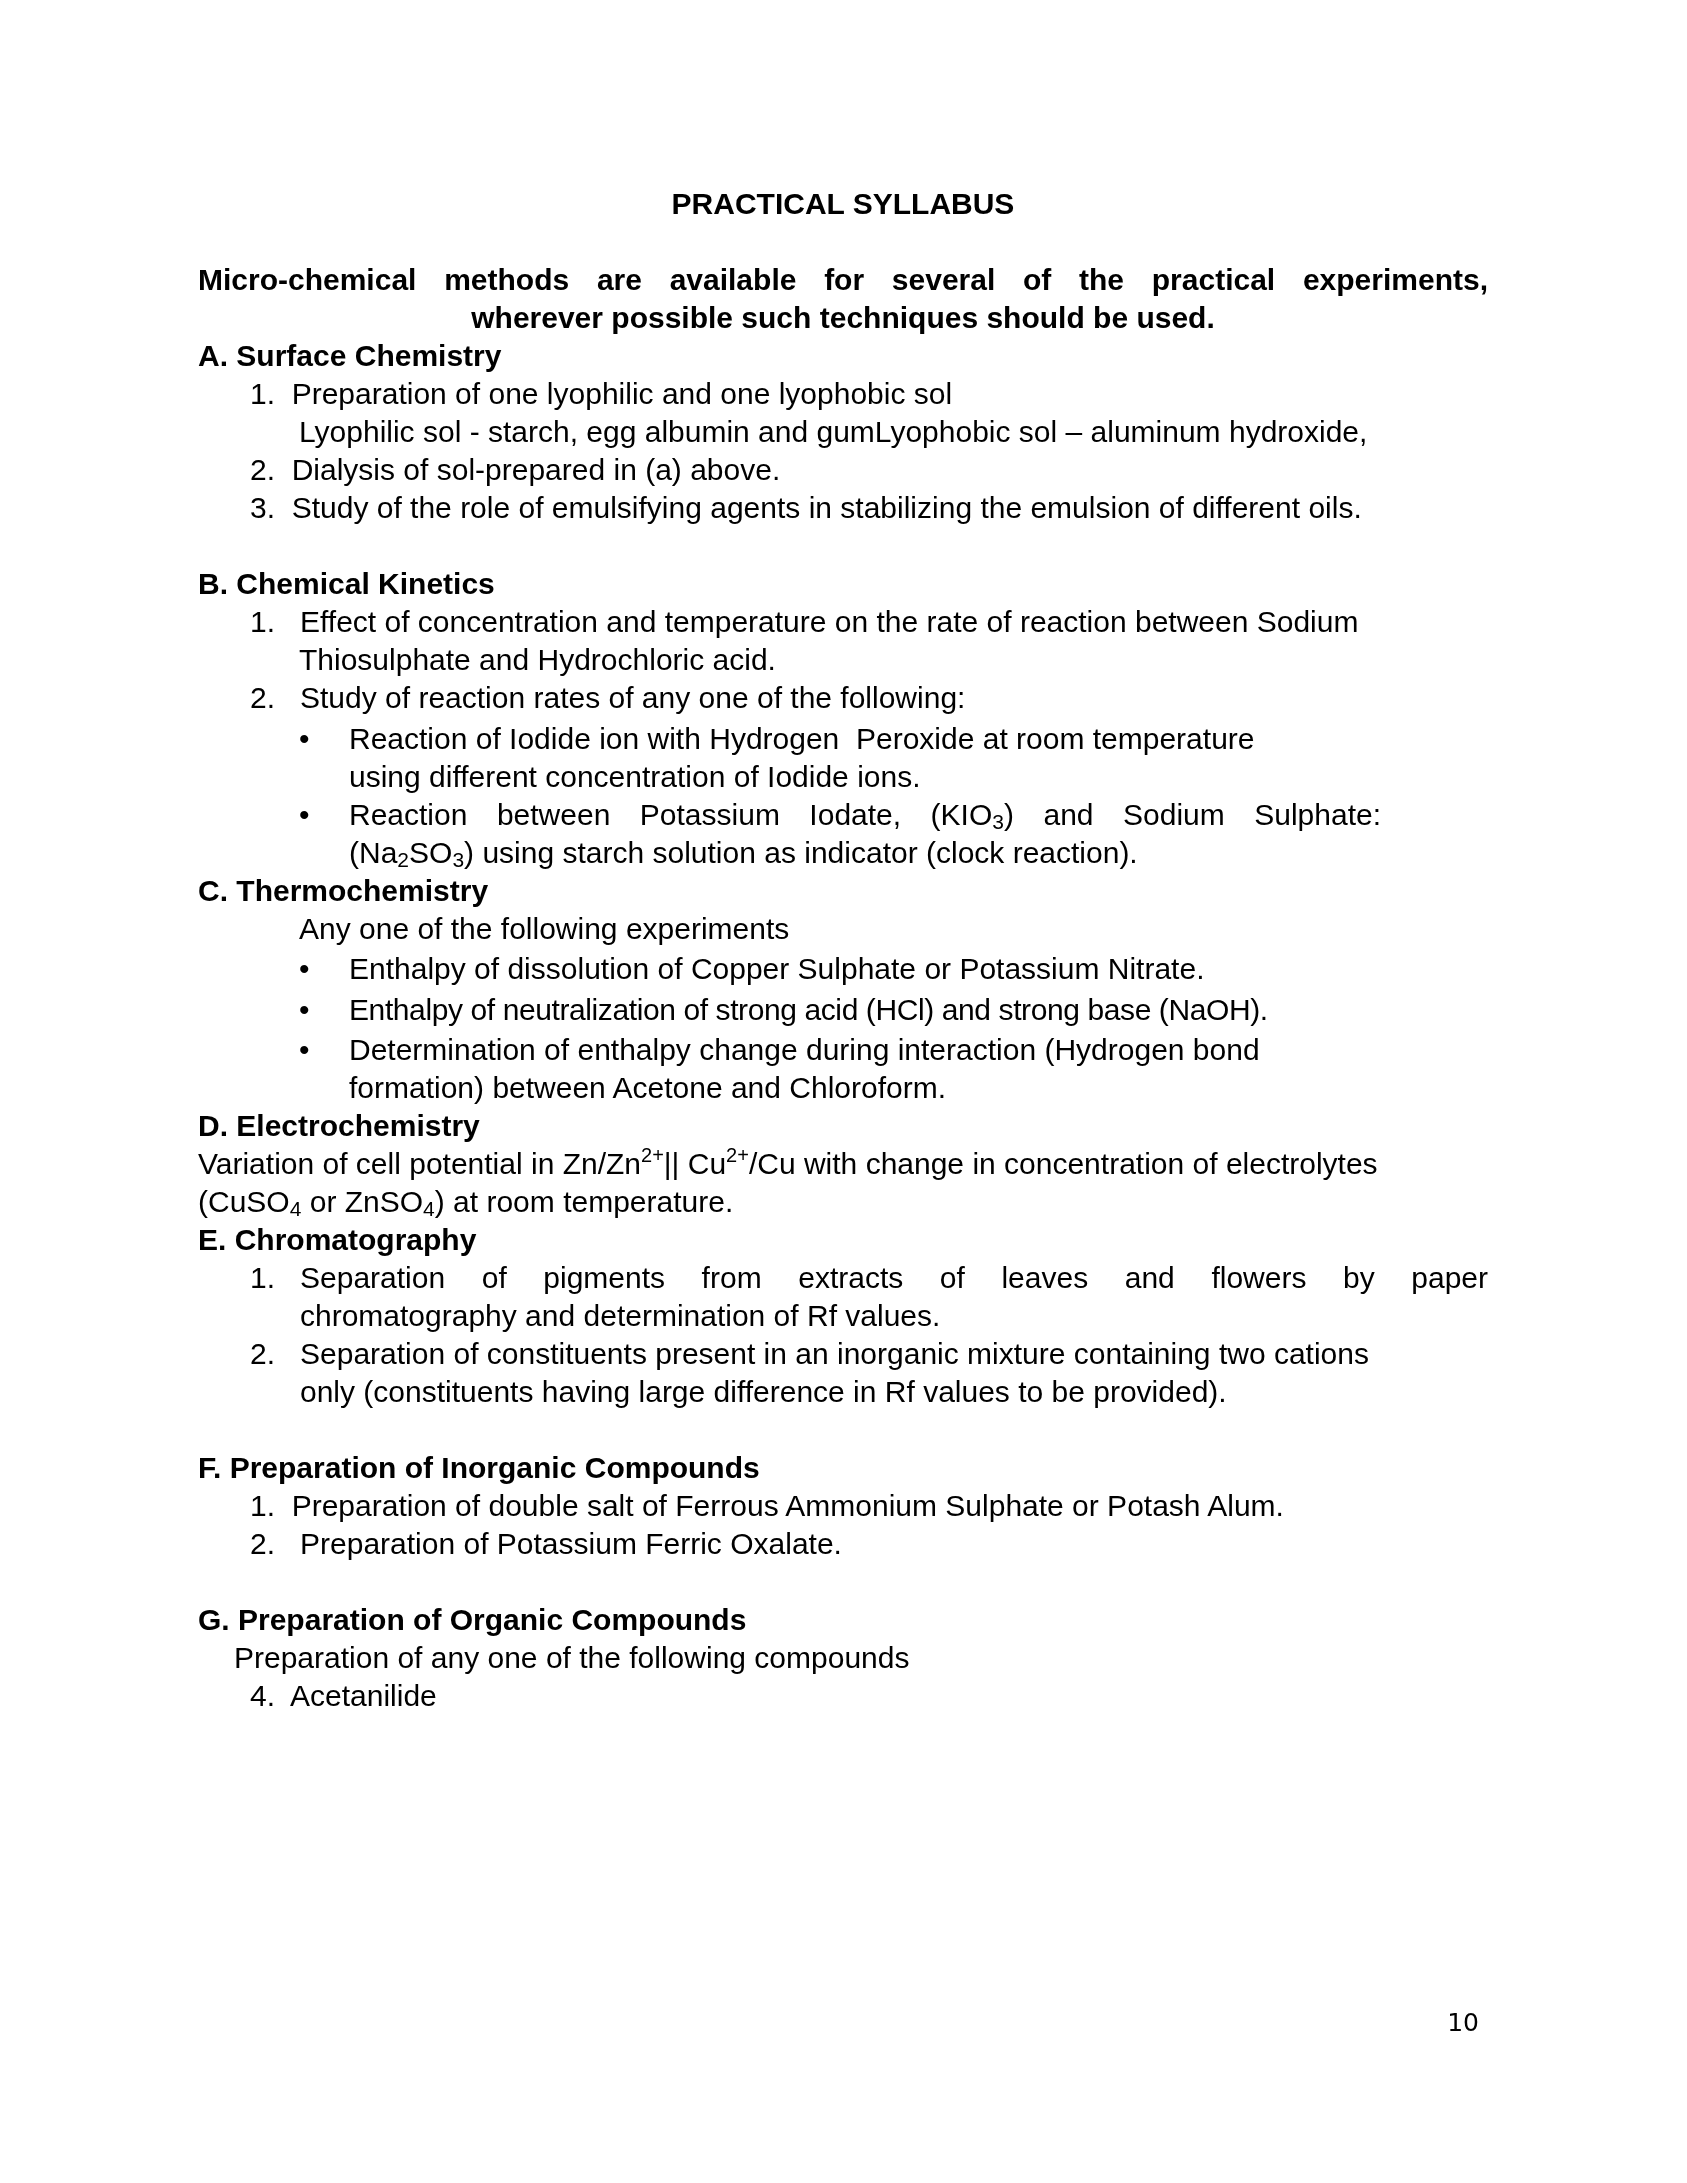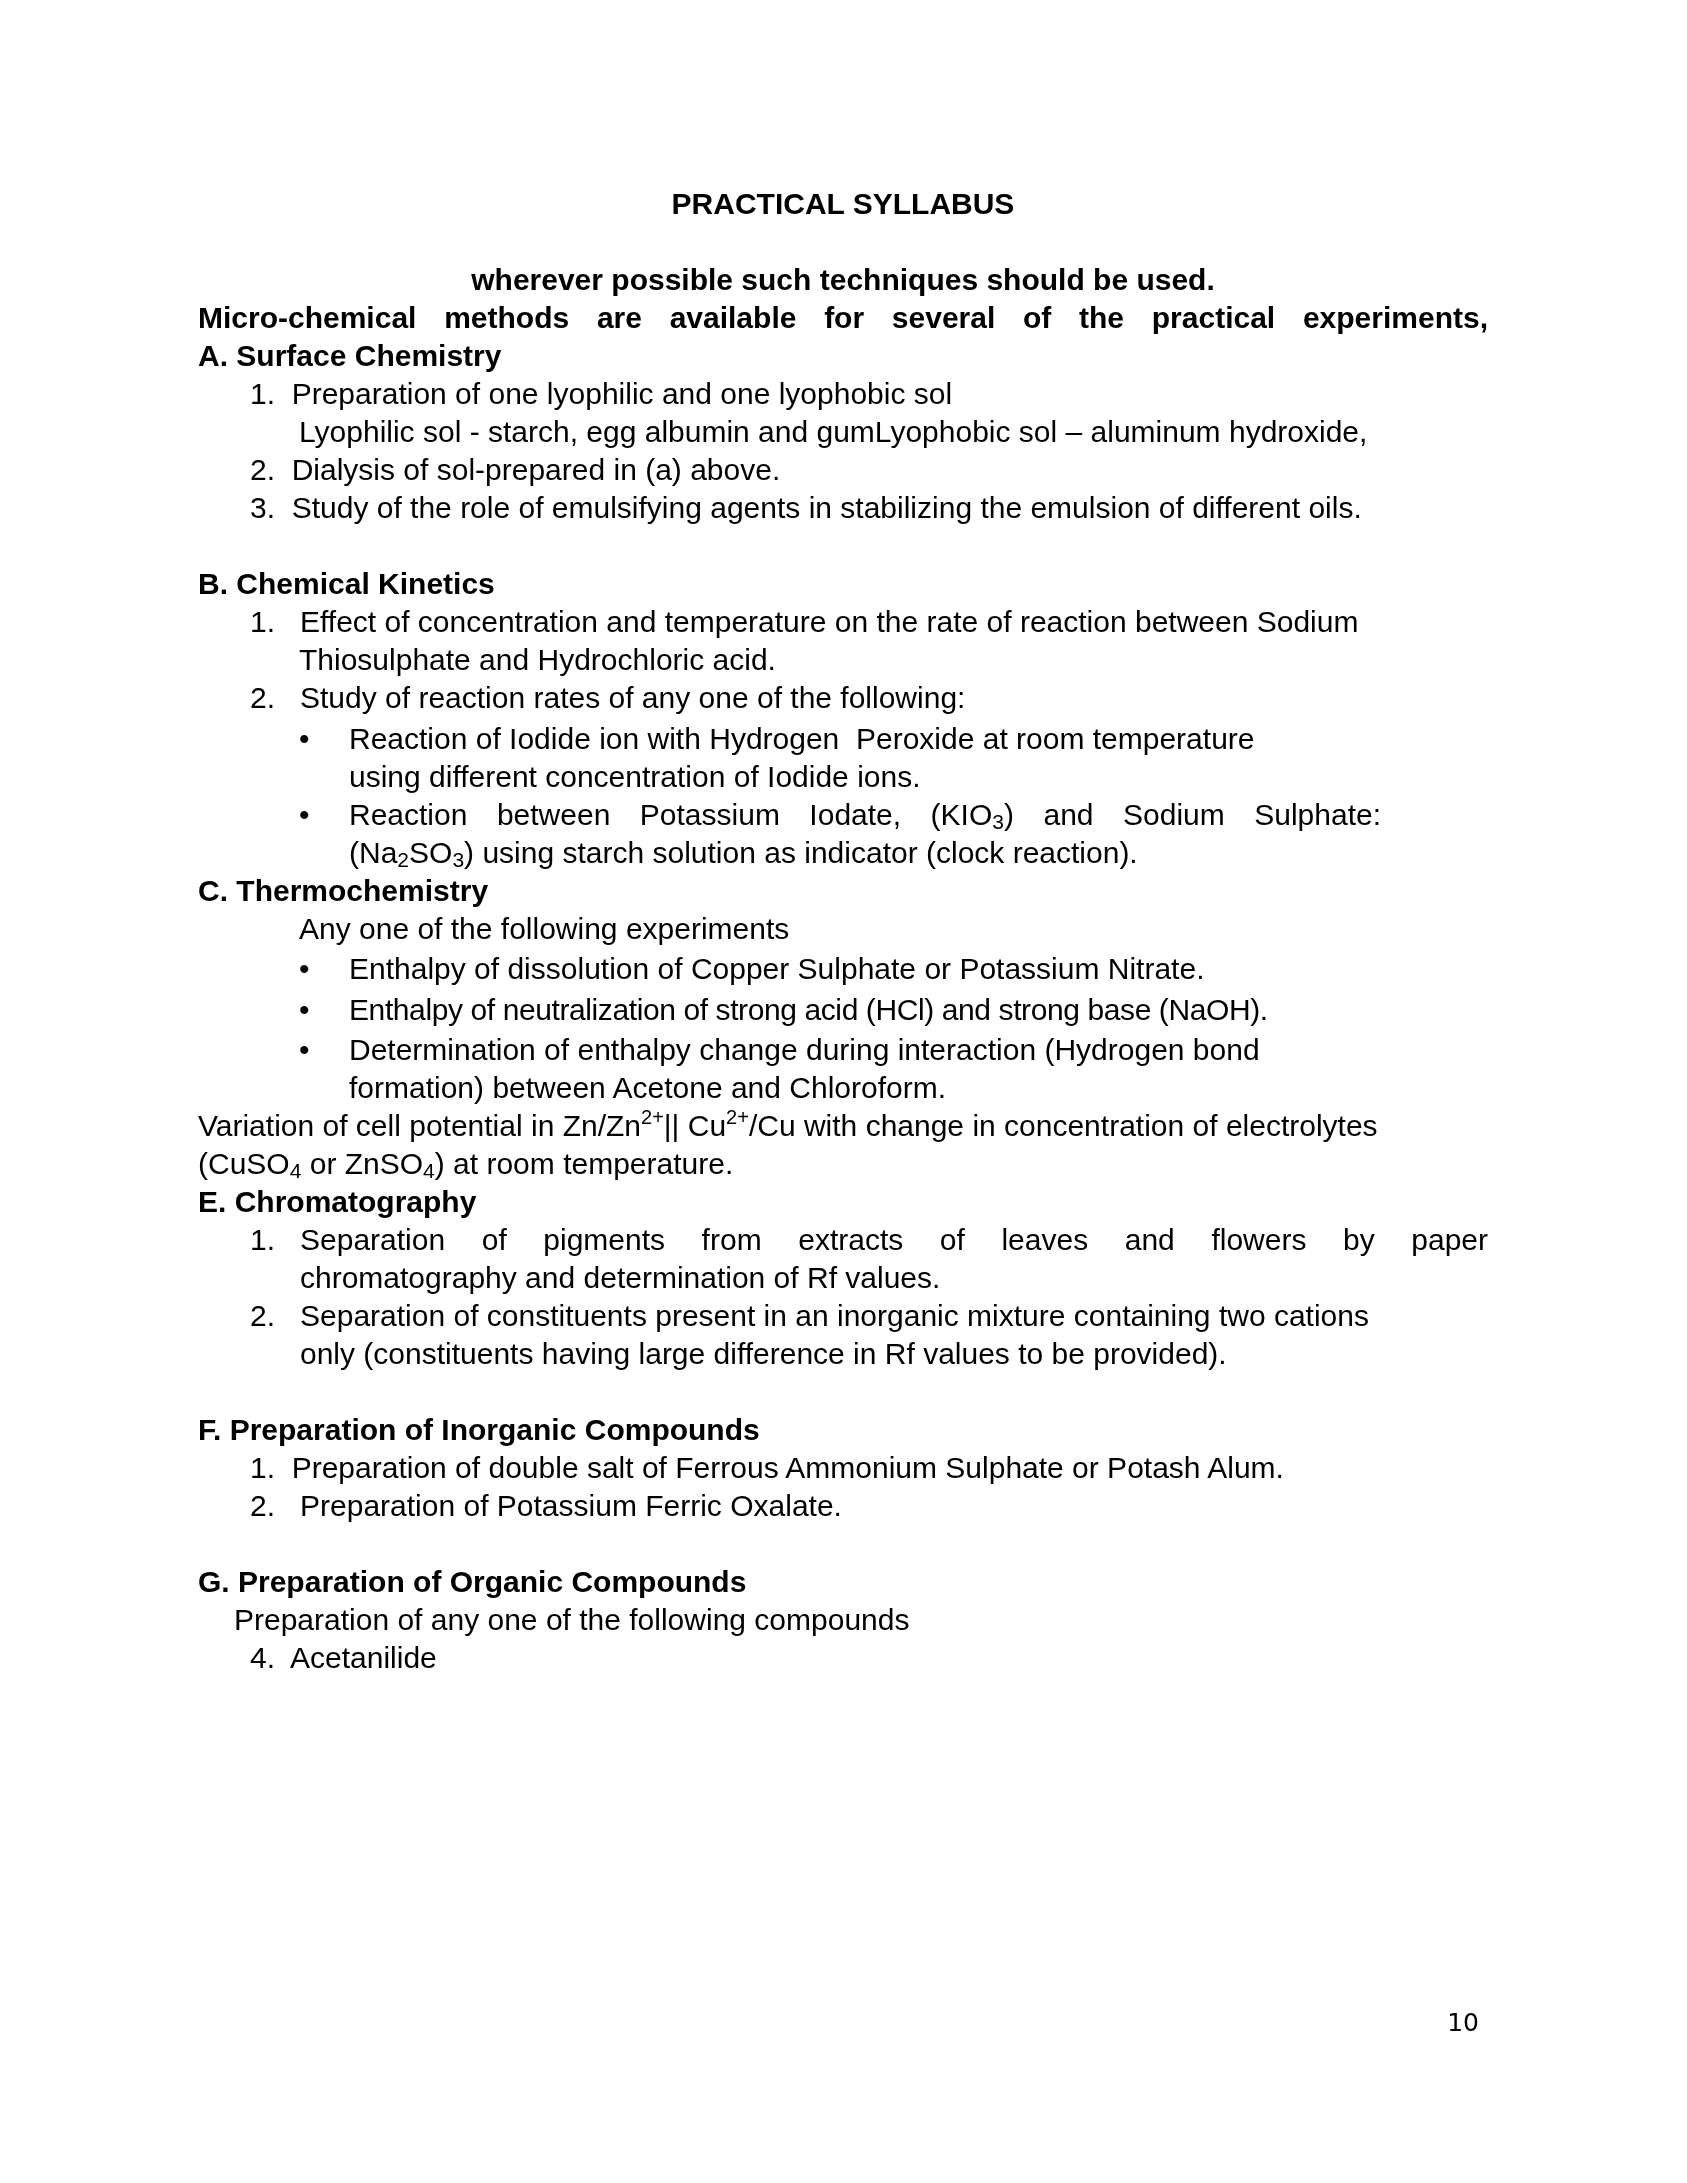--- a/index.html
+++ b/index.html
@@ -21,22 +21,22 @@
   sup { font-size: 20px; vertical-align: 12px; line-height: 0; }
   .pagenum { position: absolute; top: 2008px; left: 0; width: 1479px; text-align: right;
              font-family: "DejaVu Sans", sans-serif; font-size: 25px; }
 </style>
 </head>
 <body>
 
 <div class="page">
   <div class="line b">PRACTICAL SYLLABUS</div>
   <div class="gap"></div>
+  <div class="line b justify">Micro-chemical methods are available for several of the practical experiments,</div>
   <div class="line b">wherever possible such techniques should be used.</div>
-  <div class="line b justify">Micro-chemical methods are available for several of the practical experiments,</div>
 
   <div class="line sec">A. Surface Chemistry</div>
   <div class="line ind1" style="white-space:pre">1.  Preparation of one lyophilic and one lyophobic sol</div>
   <div class="line ind-text">Lyophilic sol - starch, egg albumin and gumLyophobic sol – aluminum hydroxide,</div>
   <div class="line ind1" style="white-space:pre">2.  Dialysis of sol-prepared in (a) above.</div>
   <div class="line ind1" style="white-space:pre">3.  Study of the role of emulsifying agents in stabilizing the emulsion of different oils.</div>
   <div class="gap"></div>
 
   <div class="line sec">B. Chemical Kinetics</div>
   <div class="line ind1">
@@ -72,20 +72,21 @@
     <span class="bullet-text line" style="letter-spacing:-0.4px">Enthalpy of neutralization of strong acid (HCl) and strong base (NaOH).</span>
   </div>
   <div class="bullet-row" style="margin-top:2.6px">
     <span class="bullet">•</span>
     <span class="bullet-text">
       <div class="line">Determination of enthalpy change during interaction (Hydrogen bond</div>
       <div class="line">formation) between Acetone and Chloroform.</div>
     </span>
   </div>
 
+  <div class="line sec">D. Electrochemistry</div>
   <div class="line"><span>Variation of cell potential in Zn/Zn</span><sup>2+</sup><span>|| Cu</span><sup>2+</sup><span>/Cu with change in concentration of electrolytes</span></div>
   <div class="line" style="white-space:pre"><span>(CuSO</span><sub>4</sub><span> or ZnSO</span><sub>4</sub><span>) at room temperature.</span></div>
 
   <div class="line sec">E. Chromatography</div>
   <div class="ind1" style="display:flex">
     <span class="num" style="flex:none">1.</span>
     <span style="flex:1">
       <div class="line justify">Separation of pigments from extracts  of leaves and flowers by paper</div>
       <div class="line">chromatography and determination of Rf values.</div>
     </span>

